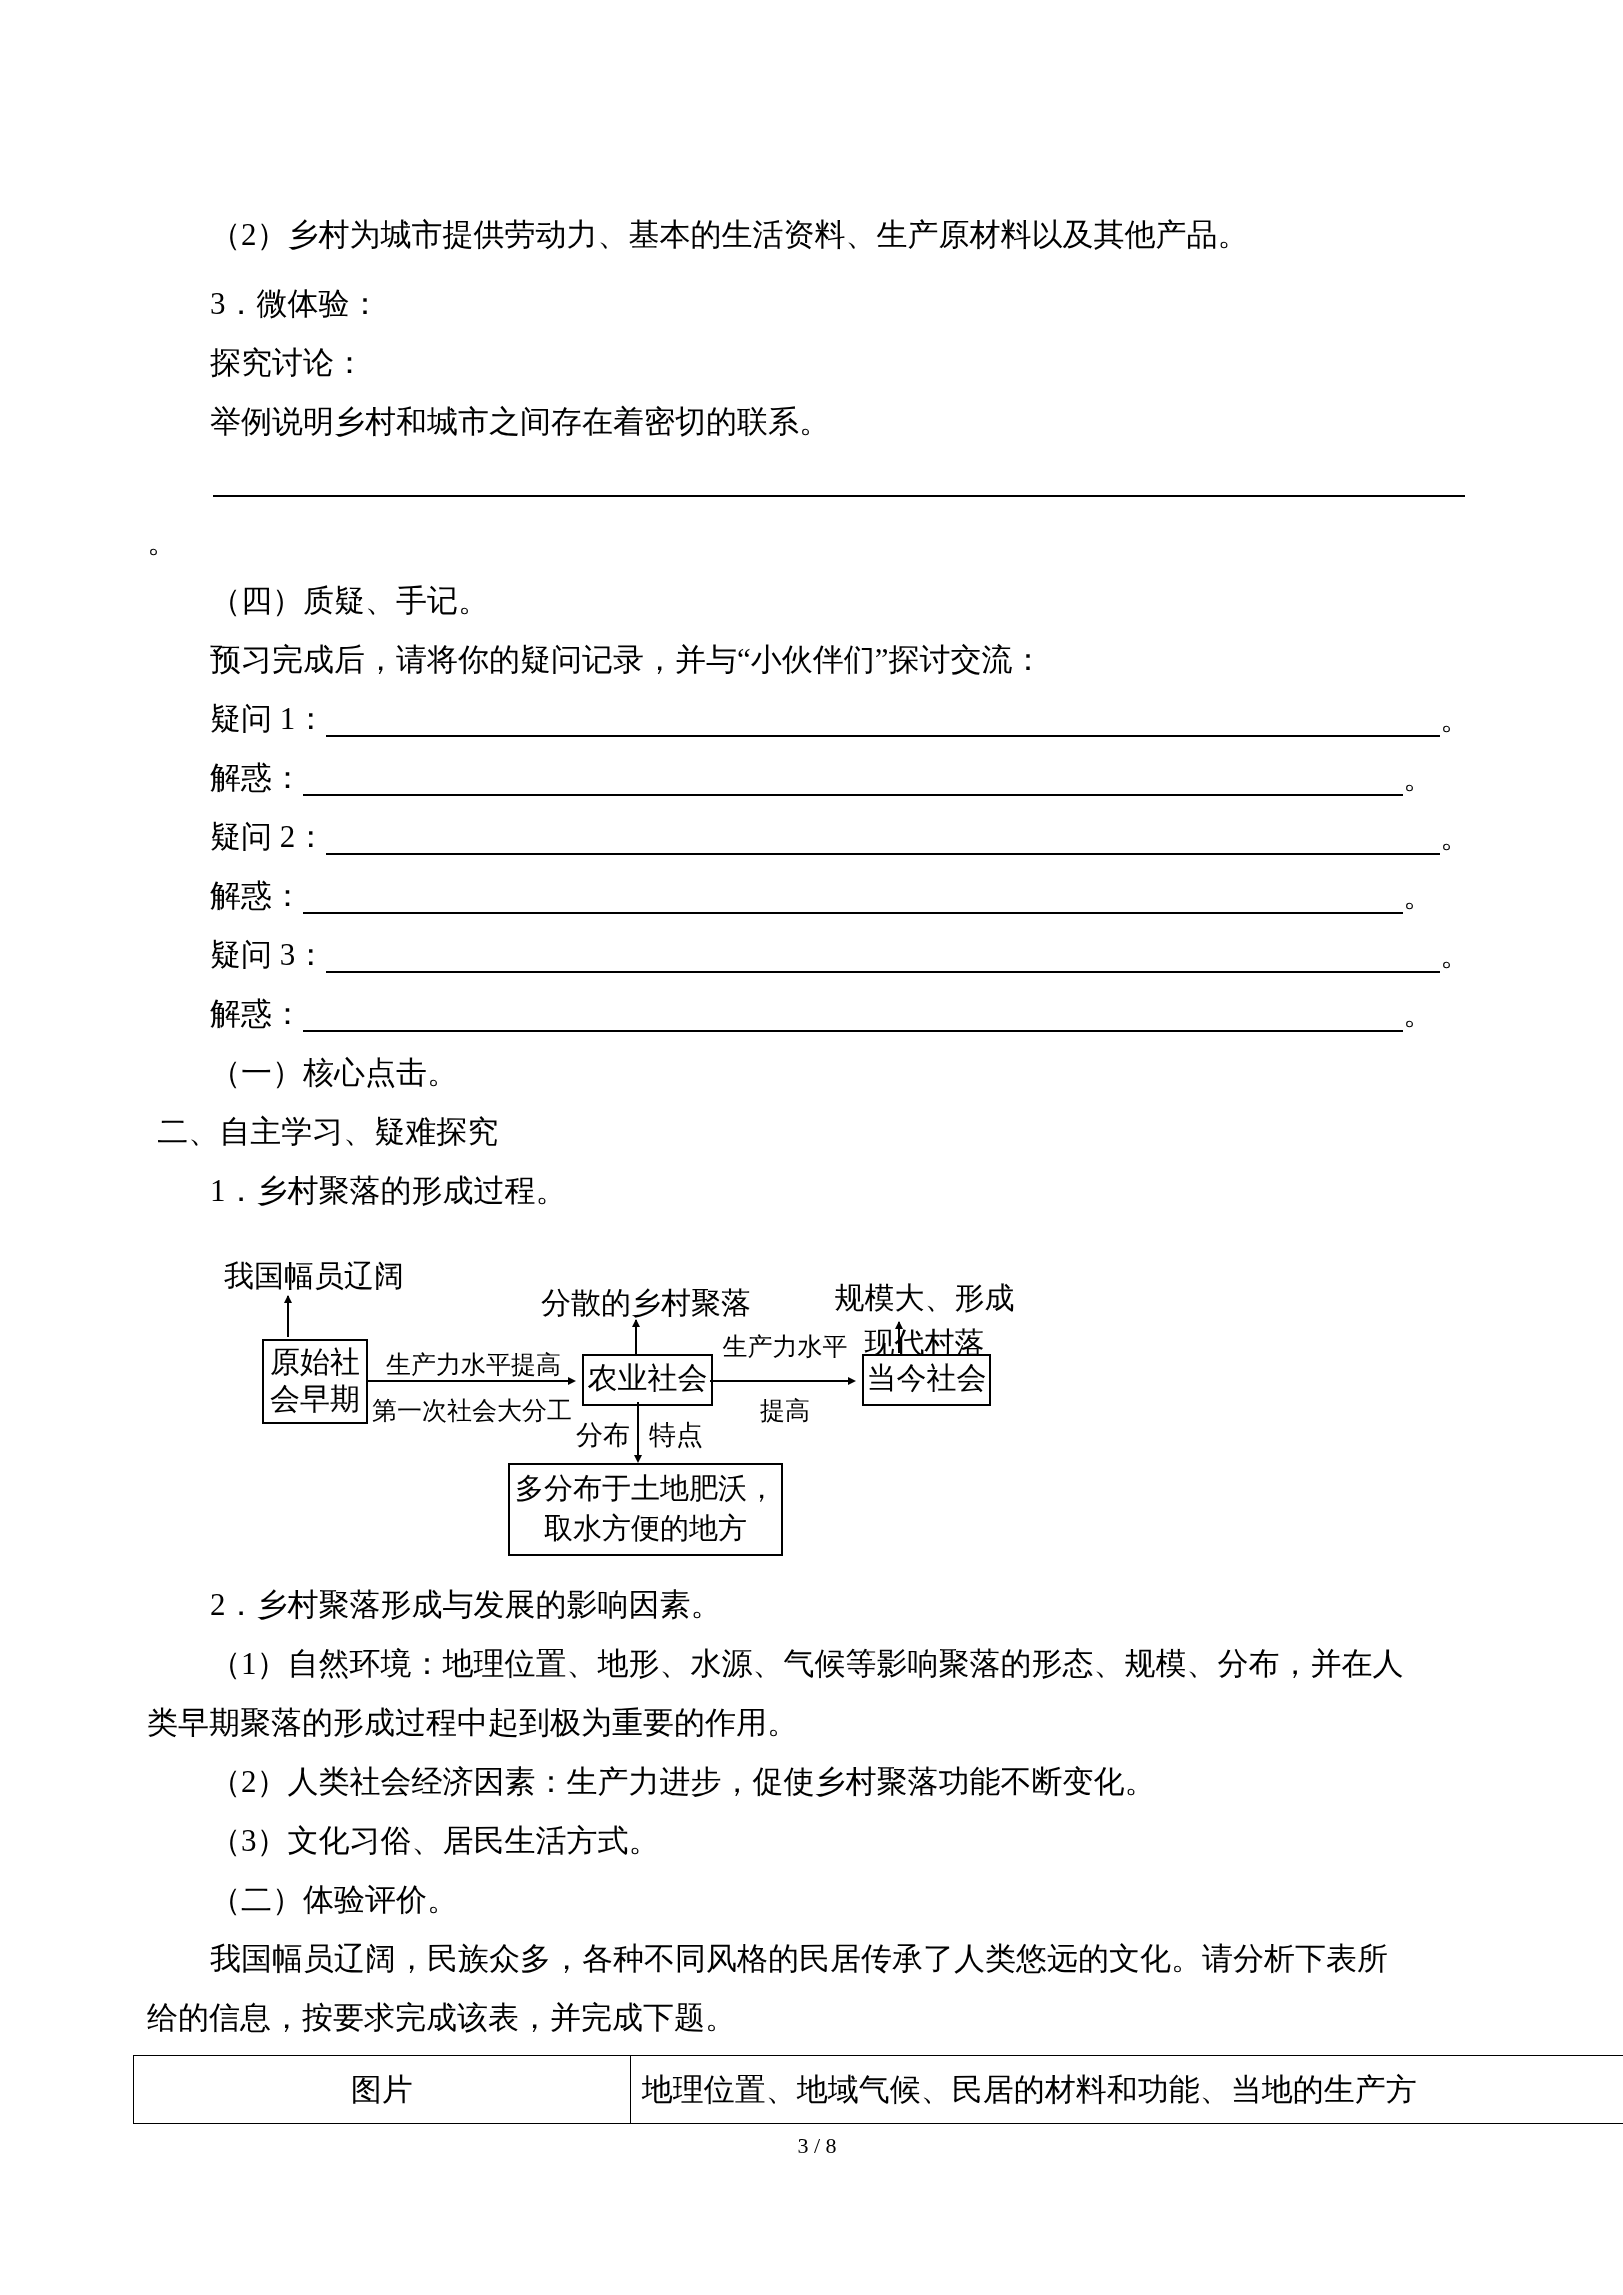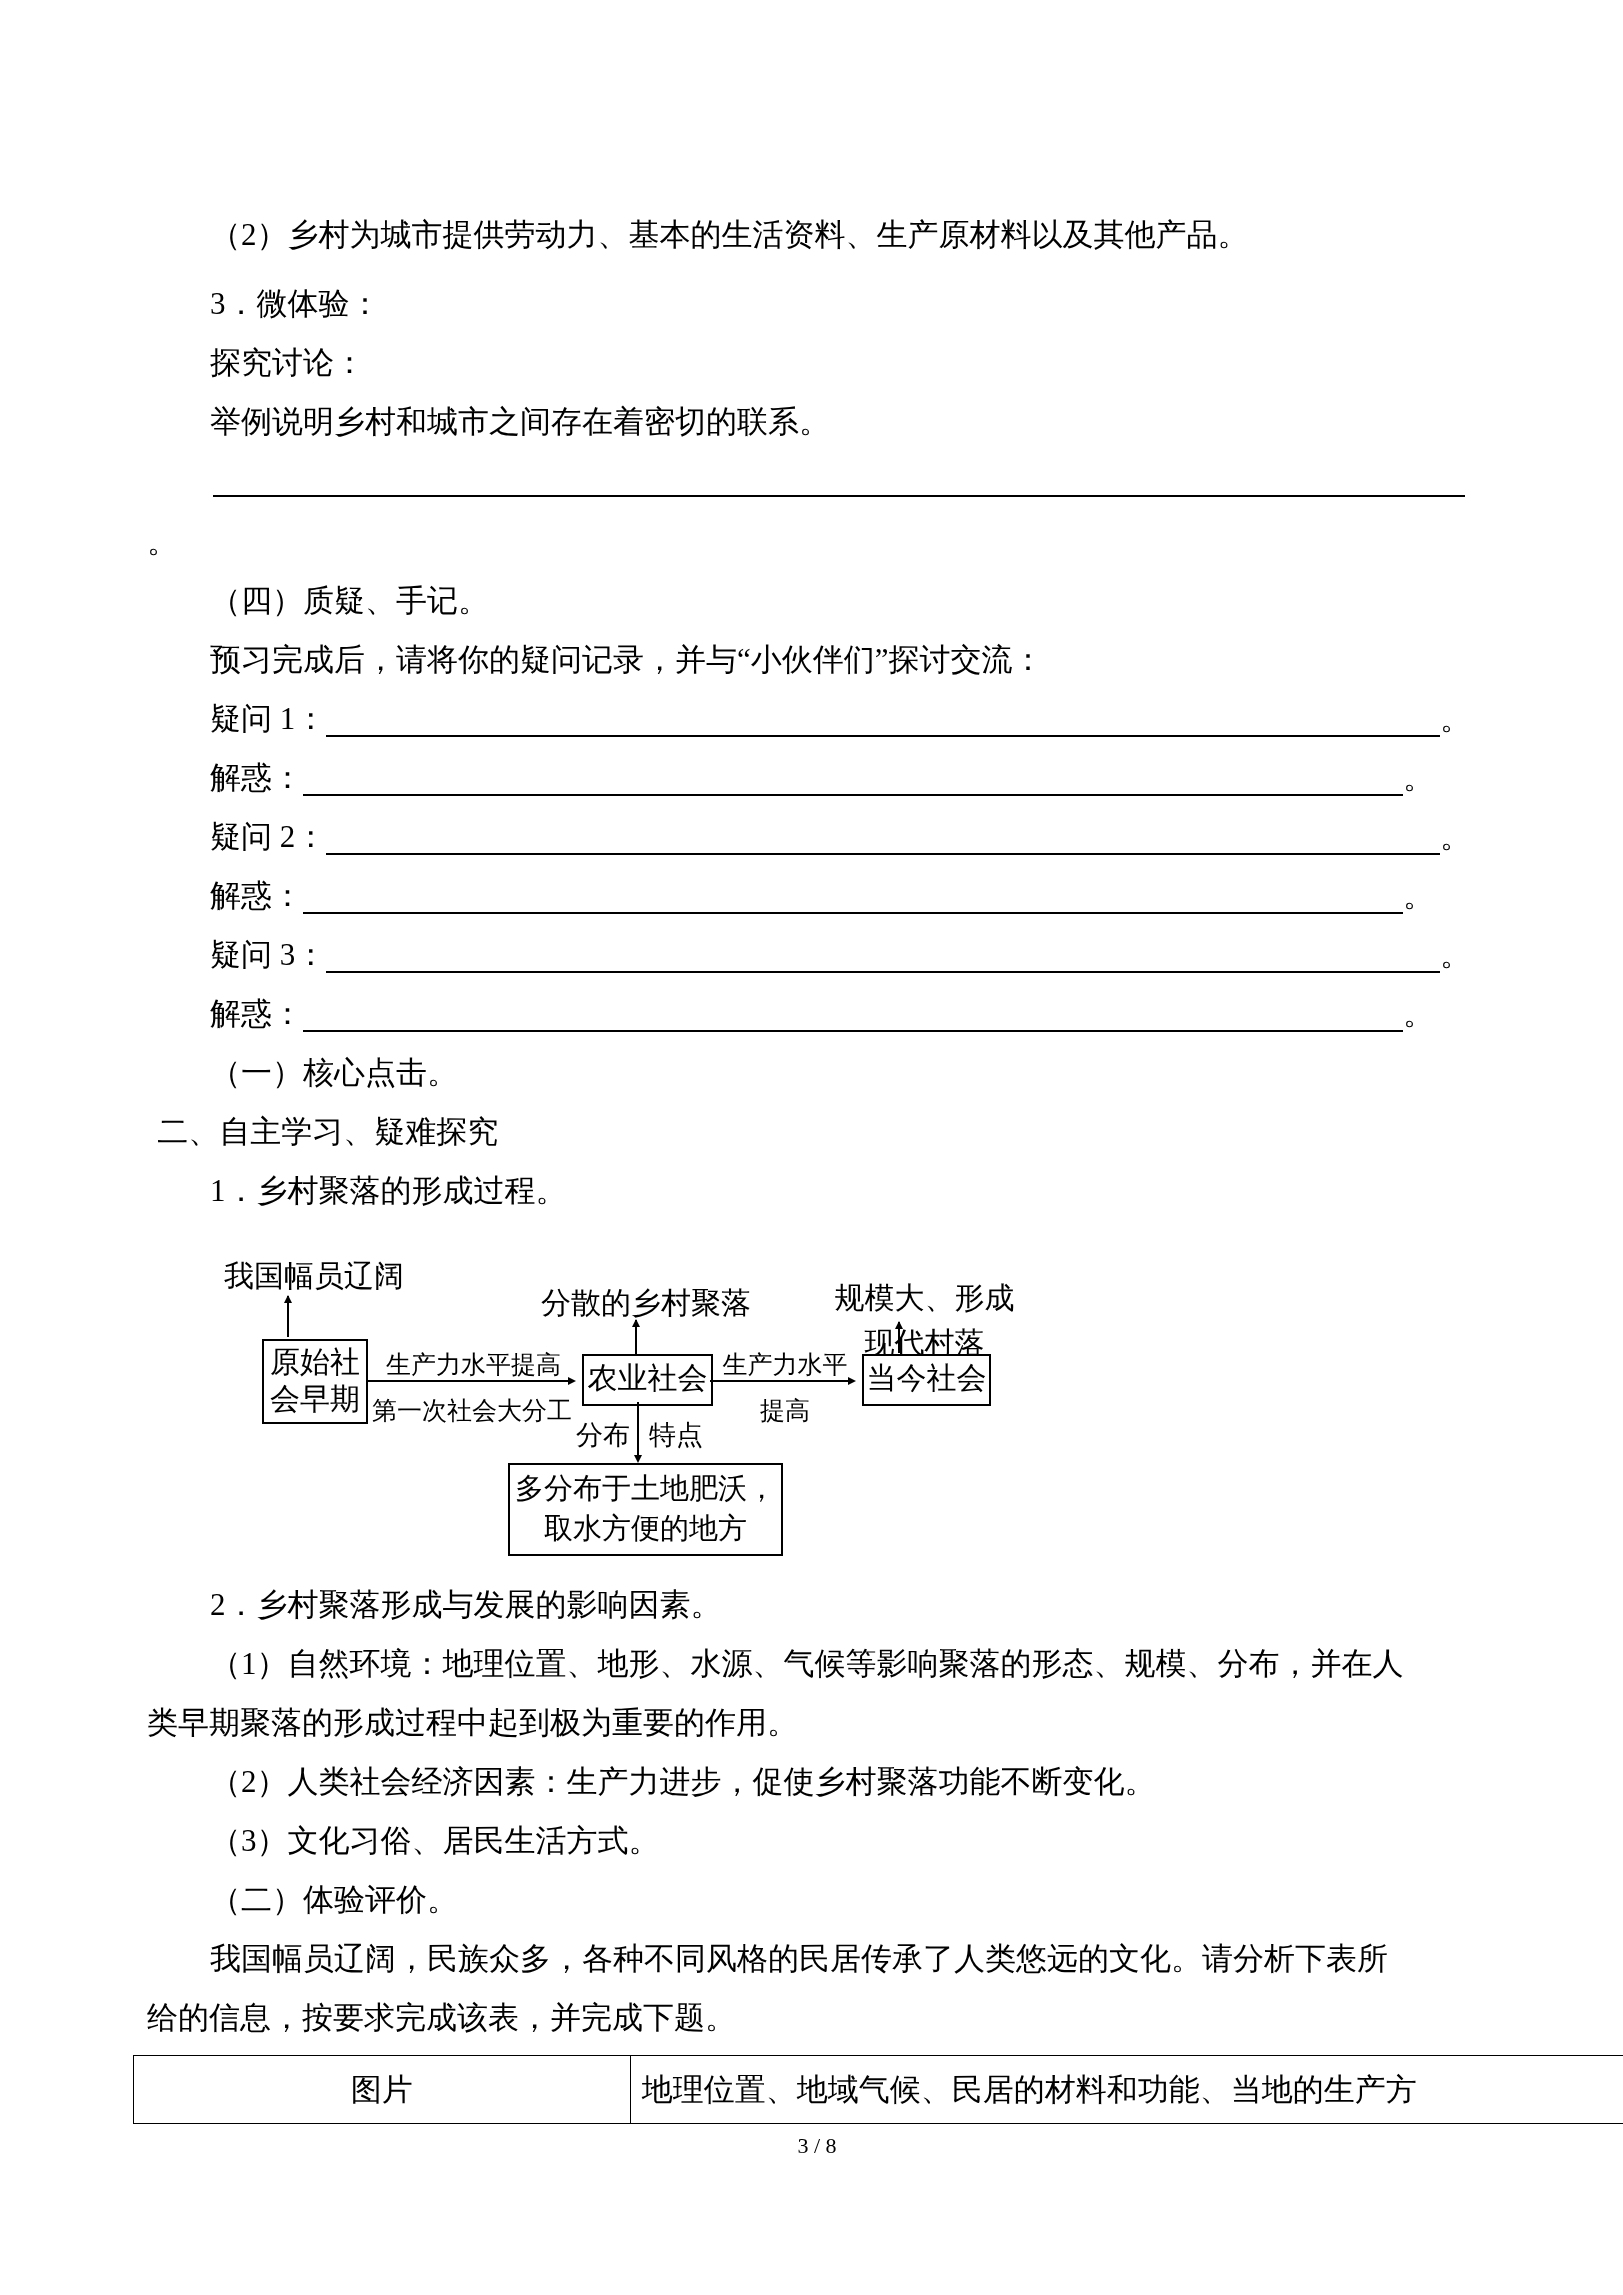--- a/index.html
+++ b/index.html
@@ -113,21 +113,21 @@
         <span style="display:block;">原始社</span>
         <span style="display:block;">会早期</span>
       </div>
 
       <div class="d-lab" style="left:220px;top:130px;width:213px;">生产力水平提高</div>
       <div class="harrow" style="left:220px;top:160px;width:206px;"></div>
       <div class="d-lab" style="left:214px;top:176px;width:222px;">第一次社会大分工</div>
 
       <div class="d-box" style="left:435px;top:134px;width:127px;height:48px;line-height:44px;">农业社会</div>
 
-      <div class="d-lab" style="left:563px;top:130px;width:150px;">生产力水平</div>
+      <div class="d-lab" style="left:563px;top:112px;width:150px;">生产力水平</div>
       <div class="harrow" style="left:563px;top:160px;width:143px;"></div>
       <div class="d-lab" style="left:563px;top:176px;width:150px;">提高</div>
 
       <div class="d-box" style="left:715px;top:134px;width:125px;height:48px;line-height:44px;">当今社会</div>
 
       <div class="varrow down" style="left:490px;top:182px;height:59px;"></div>
       <div class="d-lab40" style="left:409px;top:199px;width:74px;text-align:right;">分布</div>
       <div class="d-lab40" style="left:502px;top:199px;">特点</div>
 
       <div class="d-box" style="left:361px;top:243px;width:271px;height:86px;font-size:29px;line-height:40px;padding-top:2.7px;">

